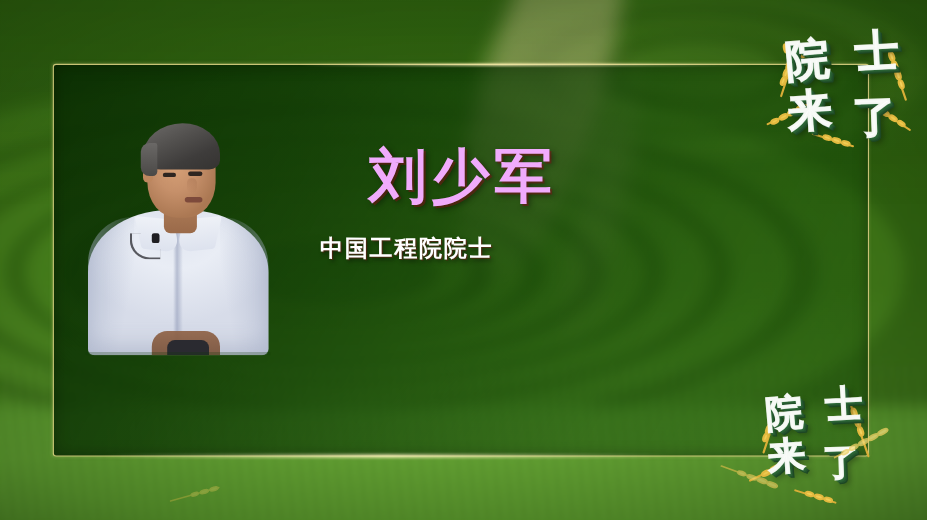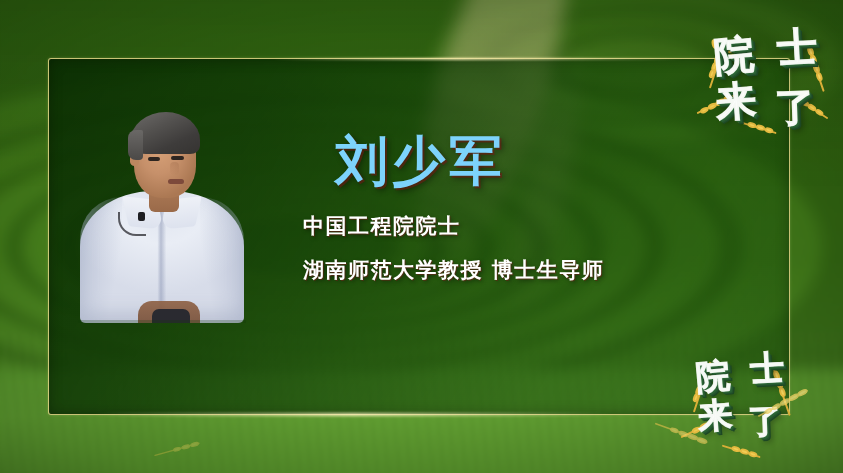--- a/index.html
+++ b/index.html
@@ -268,34 +268,34 @@
     position: absolute; left: 0; right: 0; bottom: 0; height: 3px;
     background: rgba(16,56,6,.25);
   }
 
   
   .name {
     position: absolute;
     left: 335px; top: 134px;
     font-size: 53px;
     font-weight: 700;
-    color: #7dd3fc;
+    color: #f0abfc;
     letter-spacing: 4px;
     line-height: 1;
     text-shadow:
       2px 2px 0 rgba(120,22,22,.55),
       3px 3px 6px rgba(0,0,0,.45);
     white-space: nowrap;
   }
   .subtitles {
     position: absolute;
-    left: 303px; top: 212px;
+    left: 291px; top: 212px;
     display: flex;
     flex-direction: column;
-    gap: 16px;
+    gap: 4px;
   }
   .sub-line {
     font-size: 21px;
     font-weight: 700;
     color: #ffffff;
     letter-spacing: 1.5px;
     line-height: 28px;
     white-space: nowrap;
     text-shadow:
       1px 1px 0 rgba(120,26,26,.50),
@@ -398,21 +398,20 @@
     <div class="pt-hair-side"></div>
     <div class="pt-mic-wire"></div>
     <div class="pt-mic"></div>
     <div class="pt-fade-bottom"></div>
   </div>
 
   <div class="name">刘少军</div>
 
   <div class="subtitles">
     <div class="sub-line">中国工程院院士</div>
-    <div class="sub-line">湖南师范大学教授  博士生导师</div>
   </div>
 
   <div class="logo logo-tr">
     <svg class="logo-wheat w1" viewBox="0 0 60 60">
       <g stroke="#e3b93f" stroke-width="2.2" fill="#f0cd55" stroke-linecap="round">
         <path d="M52 8 L14 50" stroke="#d9ae37" fill="none"></path>
         <ellipse cx="46" cy="13" rx="4.4" ry="2.2" transform="rotate(-45 46 13)"></ellipse>
         <ellipse cx="40" cy="19" rx="4.6" ry="2.3" transform="rotate(-45 40 19)"></ellipse>
         <ellipse cx="34" cy="25" rx="4.6" ry="2.3" transform="rotate(-45 34 25)"></ellipse>
         <ellipse cx="28" cy="31" rx="4.4" ry="2.2" transform="rotate(-45 28 31)"></ellipse>

